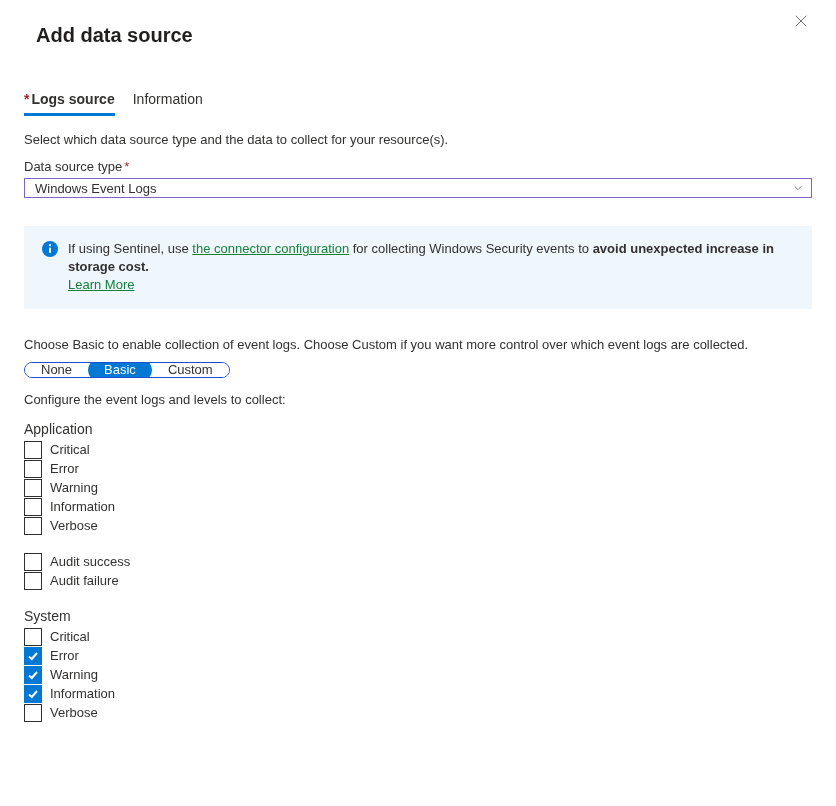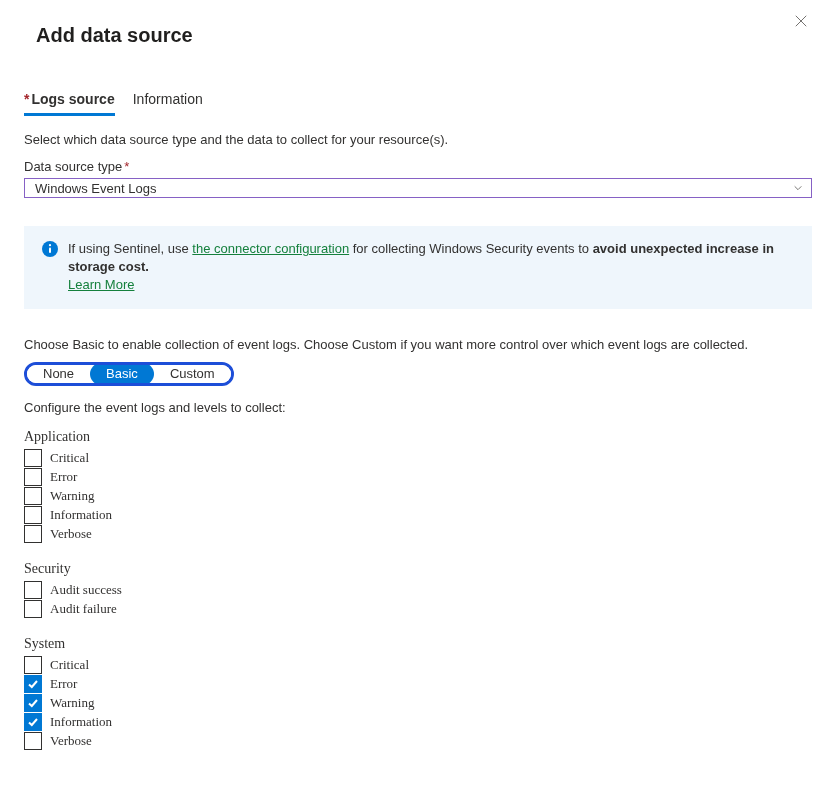--- a/index.html
+++ b/index.html
@@ -86,41 +86,41 @@
     margin-top: 1px;
   }
   .info-icon svg { width: 16px; height: 16px; display: block; }
   .info-text { font-size: 13px; line-height: 1.4; }
   .info-text a { color: #15803d; text-decoration: underline; cursor: pointer; }
   .info-text .b { font-weight: 600; }
   .desc { margin: 9px 0 10px 0; }
   .pill-group {
     display: inline-flex;
     align-items: center;
-    border: 3px solid #1d4ed8;
+    border: 1px solid #1d4ed8;
     border-radius: 12px;
     overflow: hidden;
-    height: 24px;
+    height: 16px;
     margin-bottom: 14px;
   }
   .pill {
     padding: 0 16px;
     font-size: 13px;
     line-height: 22px;
     cursor: pointer;
     background: #fff;
     color: #323130;
   }
   .pill.active {
     background: #0078d4;
     color: #fff;
     border-radius: 12px;
   }
   .configure { margin: 0 0 14px 0; }
-  .log-group { margin-bottom: 18px; font-family: Liberation Serif, serif; }
+  .log-group { margin-bottom: 18px; }
   .group-label { font-size: 14px; margin-bottom: 4px; }
   .chk-row {
     display: flex;
     align-items: center;
     gap: 8px;
     margin: 1px 0;
     font-size: 13px;
     cursor: pointer;
   }
   .chk {
@@ -214,21 +214,20 @@
         <div class="chk-row">
           <span class="chk"></span>
           <span>Information</span>
         </div>
         <div class="chk-row">
           <span class="chk"></span>
           <span>Verbose</span>
         </div>
       </div>
       <div class="log-group">
-        <div class="group-label">Security</div>
         <div class="chk-row">
           <span class="chk"></span>
           <span>Audit success</span>
         </div>
         <div class="chk-row">
           <span class="chk"></span>
           <span>Audit failure</span>
         </div>
       </div>
       <div class="log-group">

